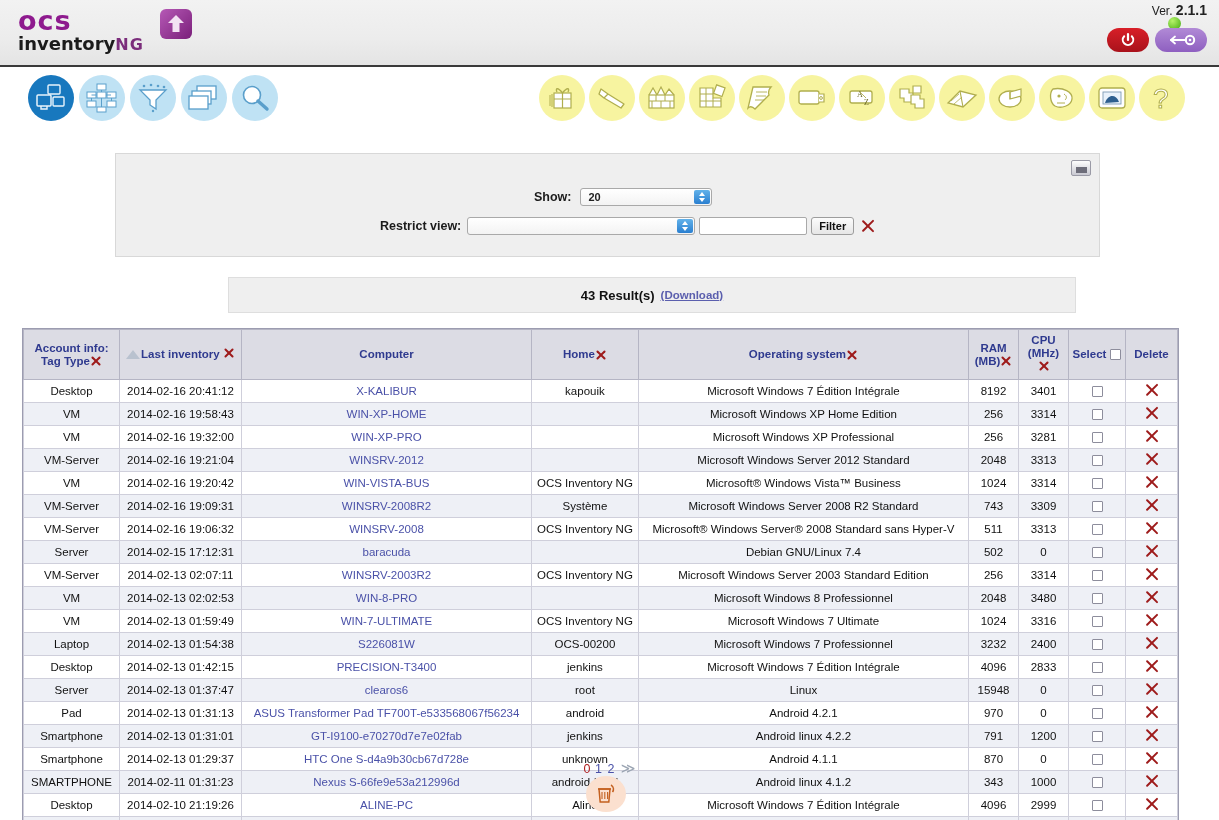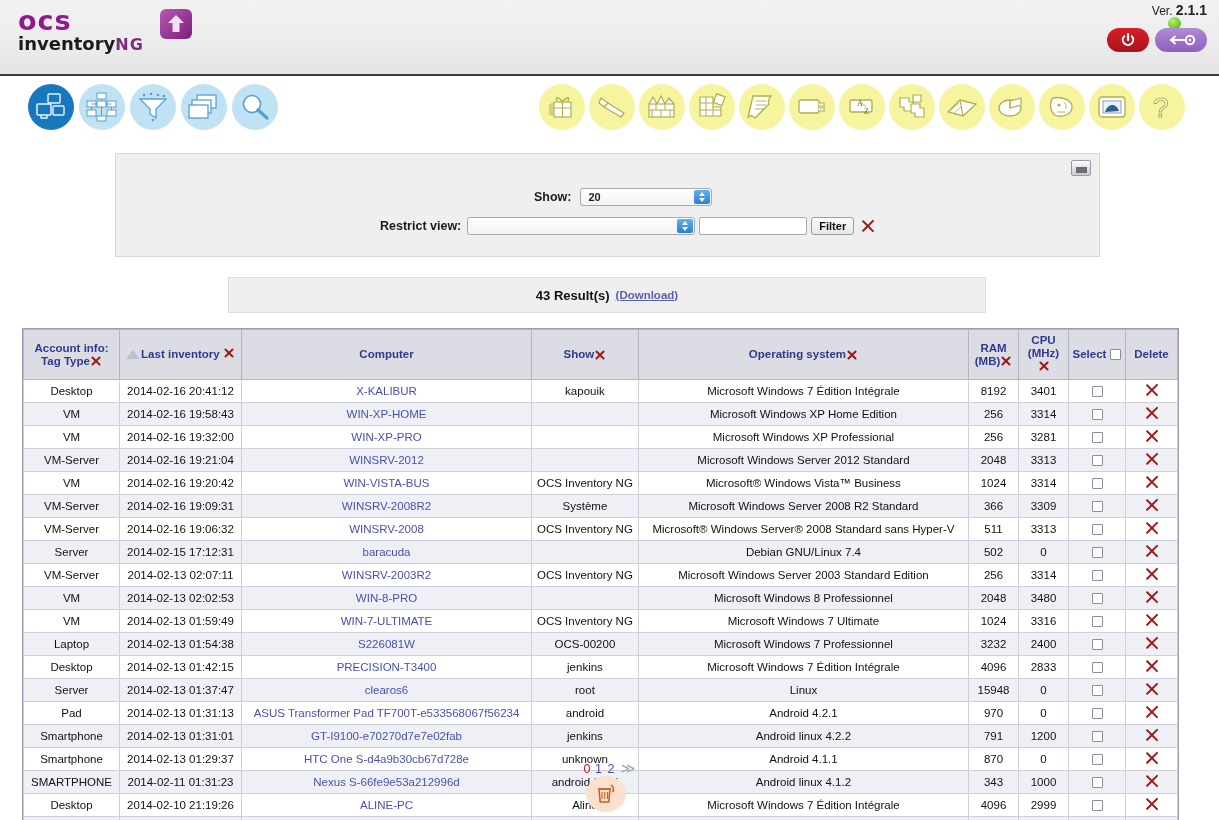--- a/index.html
+++ b/index.html
@@ -7,21 +7,21 @@
     margin: 0; padding: 0;
     width: 1219px; height: 820px;
     background: #ffffff;
     font-family: "Liberation Sans", sans-serif;
     overflow: hidden;
   }
 
   
   .header {
     position: relative;
-    height: 76px;
+    height: 67px;
     background: linear-gradient(to bottom, #f2f2f2 0%, #ececec 60%, #e4e4e4 100%);
     border-bottom: 2px solid #3a3a3a;
   }
   .logo { position: absolute; left: 18px; top: 8px; width: 200px; height: 48px; }
   .logo-ocs {
     font-size: 27px; font-weight: bold; letter-spacing: 1px;
     color: #8e1a8e; font-family: "DejaVu Sans", sans-serif;
     line-height: 26px;
   }
   .logo-inv {
@@ -117,21 +117,21 @@
     content: ""; position: absolute; left: 7px; top: 0;
     width: 2.4px; height: 16px; background: #9e1b1b; border-radius: 1px;
   }
   .xmark:before { transform: rotate(45deg); }
   .xmark:after  { transform: rotate(-45deg); }
   .xmark.sm { width: 12px; height: 12px; }
   .xmark.sm:before, .xmark.sm:after { left: 5px; height: 12px; width: 2px; }
 
   
   .resbar {
-    position: absolute; left: 228px; top: 277px; width: 758px; height: 36px;
+    position: absolute; left: 228px; top: 277px; width: 848px; height: 36px;
     background: #efefef; border: 1px solid #dedede;
     display: flex; align-items: center; justify-content: center;
     font-size: 13px; font-weight: bold; color: #111;
   }
   .resbar .dl { color: #5b5fae; font-size: 11.5px; margin-left: 6px; }
 
   
   .tblwrap {
     position: absolute; left: 22px; top: 328px; width: 1157px;
     border: 1px solid #9c9cb0;
@@ -419,21 +419,21 @@
               <span class="sorttri"></span>
               <span>Last inventory</span>
             </div>
           <div class="hcell">
               <span class="xmark sm"></span>
             </div>
         </th>
         <th style="width:290px"><span>Computer</span></th>
         <th style="width:105px">
           <div class="hcell">
-              <span>Show</span>
+              <span>Home</span>
               <span class="xmark sm"></span>
             </div>
         </th>
         <th>
           <div class="hcell">
               <span>Operating system</span>
               <span class="xmark sm"></span>
             </div>
         </th>
         <th style="width:50px">
@@ -514,21 +514,21 @@
           <td>3314</td>
           <td><span class="chk"></span></td>
           <td><span class="xmark"></span></td>
         </tr>
         <tr>
           <td>VM-Server</td>
           <td>2014-02-16 19:09:31</td>
           <td><a class="clink" href="#">WINSRV-2008R2</a></td>
           <td>Système</td>
           <td>Microsoft Windows Server 2008 R2 Standard</td>
-          <td>366</td>
+          <td>743</td>
           <td>3309</td>
           <td><span class="chk"></span></td>
           <td><span class="xmark"></span></td>
         </tr>
         <tr>
           <td>VM-Server</td>
           <td>2014-02-16 19:06:32</td>
           <td><a class="clink" href="#">WINSRV-2008</a></td>
           <td>OCS Inventory NG</td>
           <td>Microsoft® Windows Server® 2008 Standard sans Hyper-V</td>

